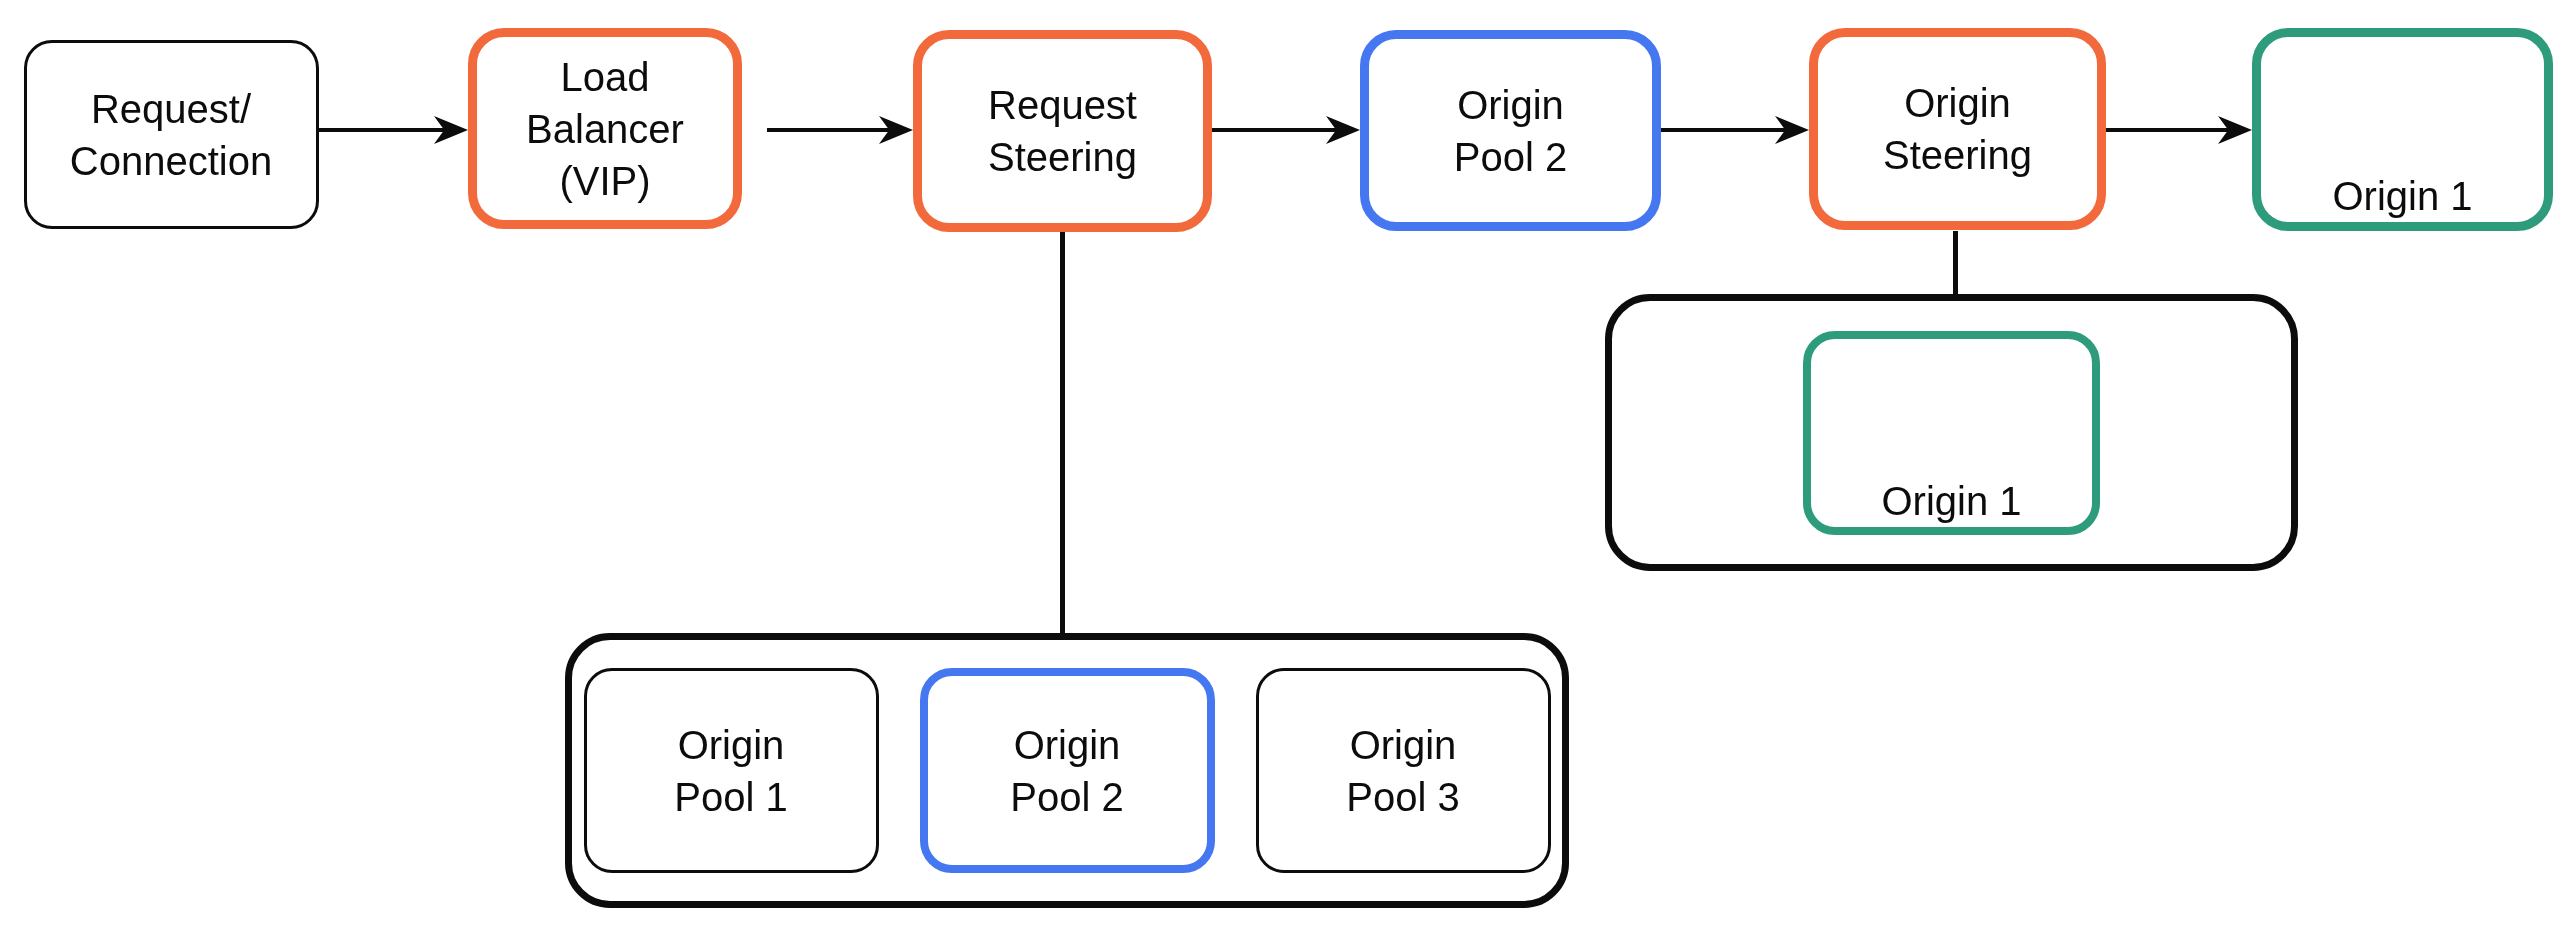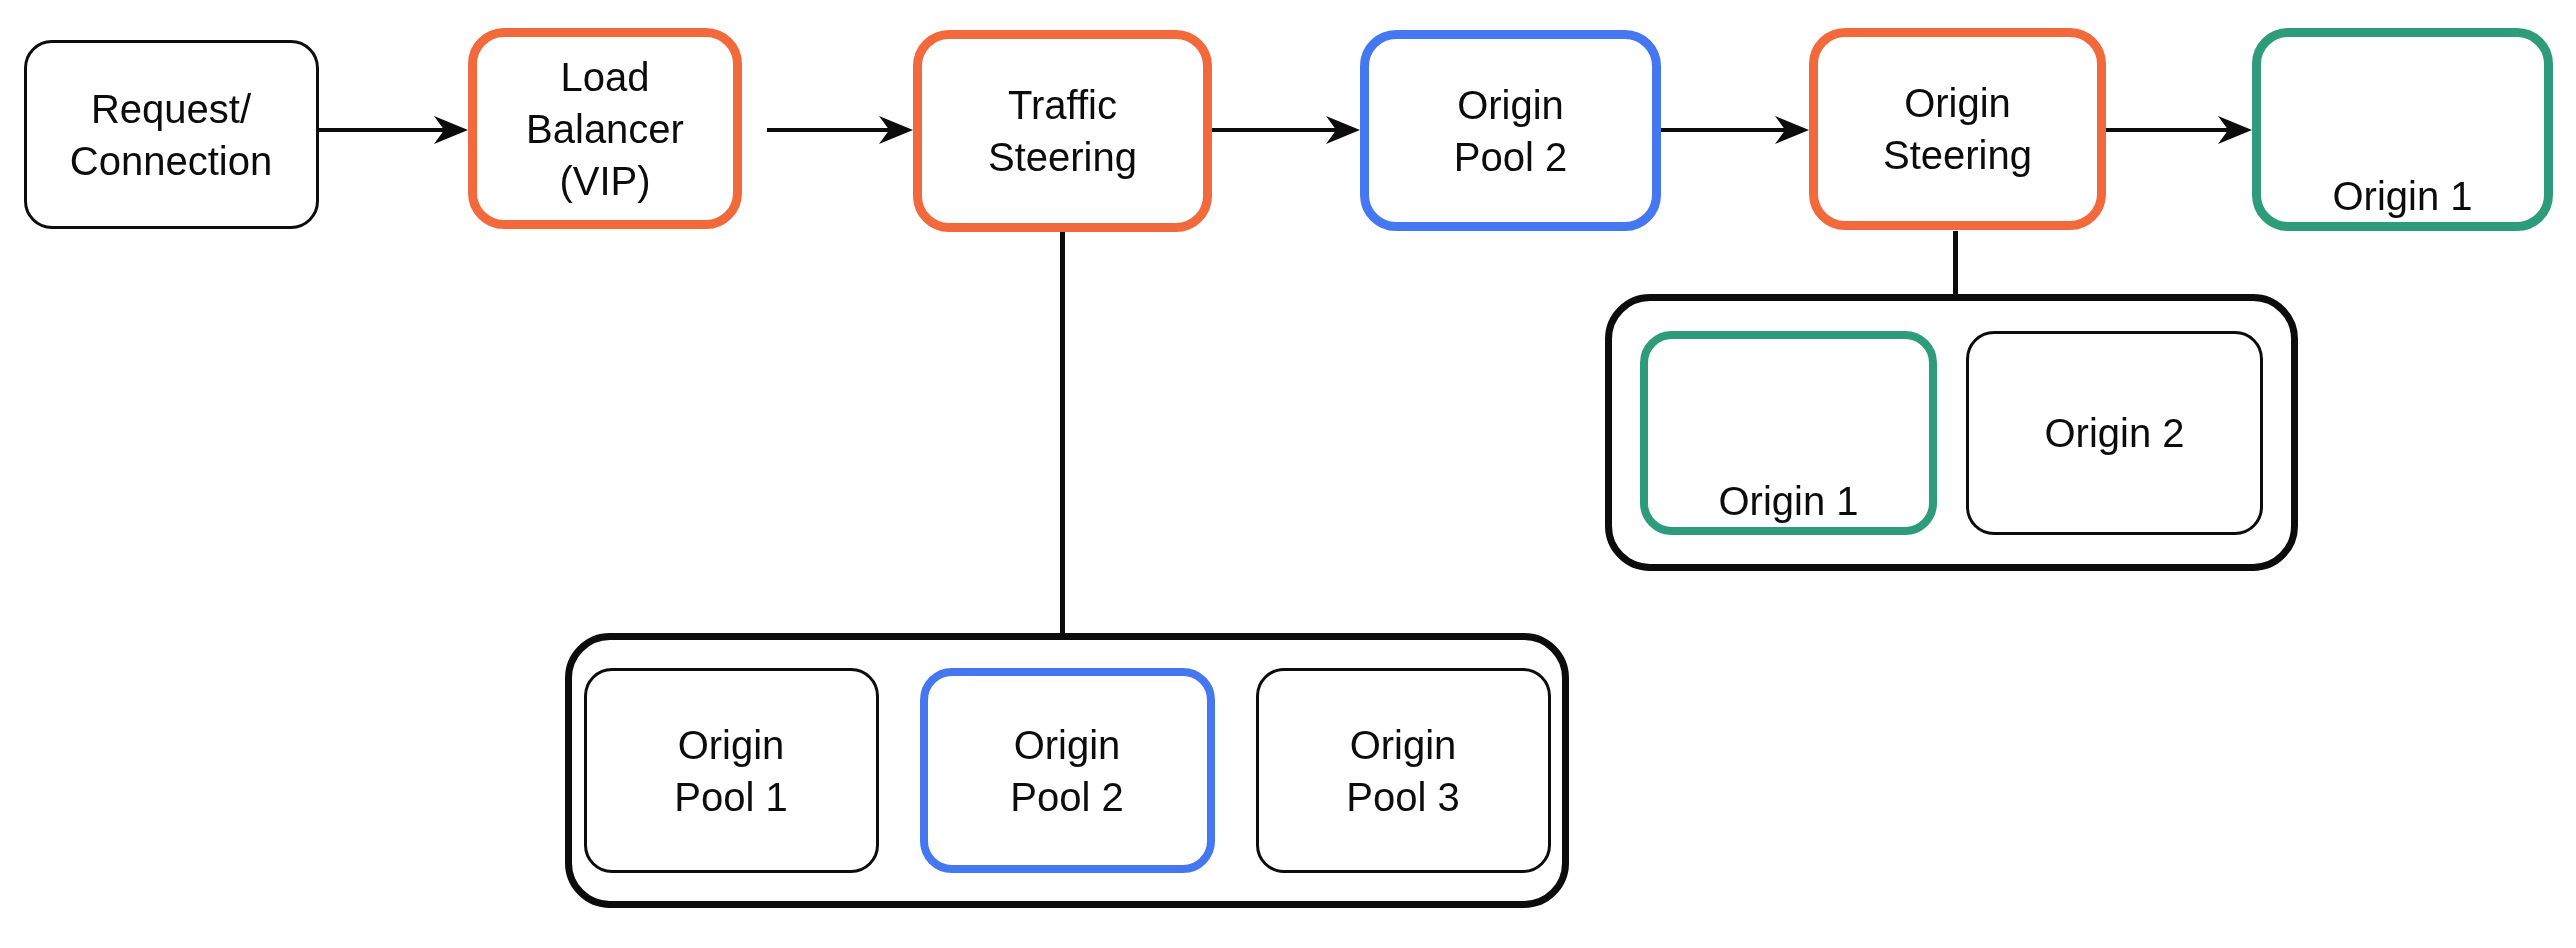--- a/index.html
+++ b/index.html
@@ -106,21 +106,21 @@
 Balancer
 (VIP)</span>
   </div>
 
   <div class="arrow a2">
     <div class="shaft"></div>
     <div class="head"></div>
   </div>
 
   <div class="node n3 edge-orange">
-    <span class="label">Traffic
+    <span class="label">Request
 Steering</span>
   </div>
 
   <div class="arrow a3">
     <div class="shaft"></div>
     <div class="head"></div>
   </div>
 
   <div class="node n4 edge-blue">
     <span class="label">Origin
@@ -161,19 +161,16 @@
     <div class="node inner edge-black-thin">
       <span class="label">Origin
 Pool 3</span>
     </div>
   </div>
 
   <div class="group origin-group">
     <div class="node inner edge-green">
       <span class="label">Origin 1</span>
     </div>
-    <div class="node inner edge-black-thin">
-      <span class="label">Origin 2</span>
-    </div>
   </div>
 
 </div>
 
 
 </body></html>

